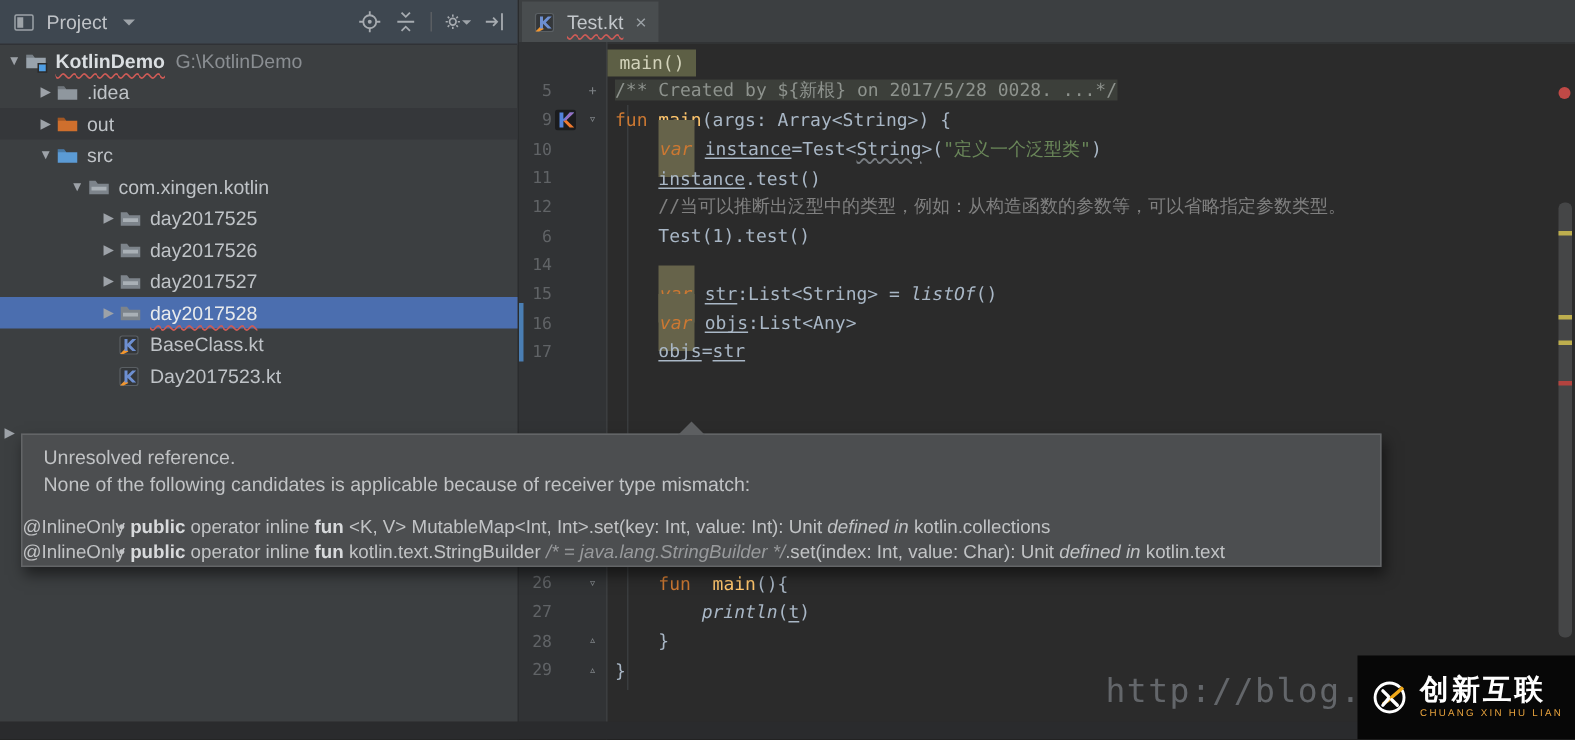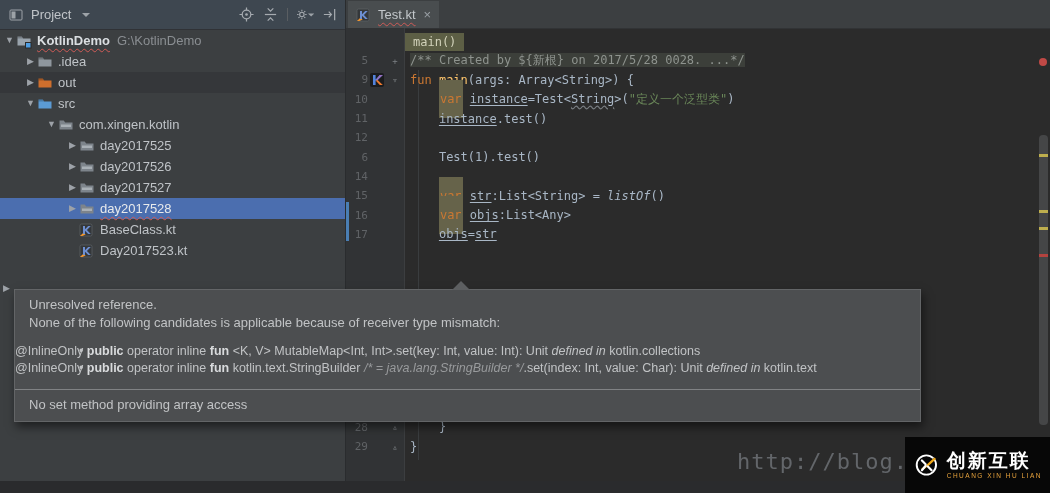--- a/index.html
+++ b/index.html
@@ -41,21 +41,21 @@
               border-right:1px solid #3c3e40;}
   #vcs-marker{position:absolute;left:0;top:202px;width:3px;height:39px;background:#4a7eb3;}
   #indent-guide{position:absolute;left:72px;top:70px;height:390px;width:1px;background:#3a3d3f;}
   #code-rows{position:absolute;left:0;top:51px;right:14px;font-family:"DejaVu Sans Mono",monospace;font-size:12px;}
   .crow{height:19.3px;display:flex;align-items:center;white-space:pre;}
   .crow .ln{width:22px;flex:0 0 22px;text-align:right;color:var(--c-linenum,#606366);font-size:11px;}
   .crow .gic{width:18px;flex:0 0 18px;display:flex;justify-content:center;align-items:center;}
   .crow .fld{width:18px;flex:0 0 18px;text-align:center;color:#7c8084;font-size:9px;}
   .crow .ctext{padding-left:6px;color:var(--c-text,#a9b7c6);}
   .tk-kw{color:var(--c-keyword,#cc7832);}
-  .tk-kwv{color:var(--c-keyword,#cc7832);background:var(--c-var_bg,#66634a);padding:12px 1px;}
+  .tk-kwv{color:var(--c-keyword,#cc7832);background:var(--c-var_bg,#66634a);padding:12px 1px;font-style:italic;}
   .tk-fn{color:var(--c-func,#ffc66d);}
   .tk-str{color:var(--c-string,#6a8759);}
   .tk-cmt{color:var(--c-comment,#808080);}
   .tk-def{color:var(--c-text,#a9b7c6);}
   .tk-it{color:var(--c-text,#a9b7c6);font-style:italic;}
   .tk-un{color:var(--c-text,#a9b7c6);text-decoration:underline;text-underline-offset:2px;}
   .tk-unw{color:var(--c-text,#a9b7c6);text-decoration:underline;text-decoration-style:wavy;
           text-decoration-color:#787d82;text-underline-offset:2px;}
   .tk-errb{color:var(--c-error,#ff6b68);box-shadow:inset 0 0 0 1px rgba(255,90,85,.6);}
   .tk-fold{background:#3c3f3a;color:#8e938e;}
@@ -287,21 +287,21 @@
     <div id="code-rows">
         <div class="crow"><span class="ln">5</span><span class="gic"></span><span class="fld">+</span><span class="ctext"><span class="tk-fold">/** Created by ${新根} on 2017/5/28 0028. ...*/</span></span></div>
         <div class="crow"><span class="ln">9</span><span class="gic"><svg width="14" height="14" viewBox="0 0 14 14">
               <rect width="14" height="14" rx="2" fill="#1b1c1e"></rect>
               <path d="M3 2h2.6v4.4L9.8 2h3L7.6 7 5.6 7.6V12H3z" fill="#5383dc"></path>
               <path d="M7.6 7l5.2 5h-3L5.6 7.6z" fill="#ef7a2e"></path>
               <path d="M9.8 2h3L7.6 7 5.6 7.6z" fill="#9a6fc0"></path>
             </svg></span><span class="fld">▿</span><span class="ctext"><span class="tk-kw">fun </span><span class="tk-fn">main</span><span class="tk-def">(args: Array&lt;String&gt;) {</span></span></div>
         <div class="crow"><span class="ln">10</span><span class="gic"></span><span class="fld"></span><span class="ctext"><span class="tk-def">    </span><span class="tk-kwv">var</span><span class="tk-def"> </span><span class="tk-un">instance</span><span class="tk-def">=Test&lt;</span><span class="tk-unw">String</span><span class="tk-def">&gt;(</span><span class="tk-str">"定义一个泛型类"</span><span class="tk-def">)</span></span></div>
         <div class="crow"><span class="ln">11</span><span class="gic"></span><span class="fld"></span><span class="ctext"><span class="tk-def">    </span><span class="tk-un">instance</span><span class="tk-def">.test()</span></span></div>
-        <div class="crow"><span class="ln">12</span><span class="gic"></span><span class="fld"></span></div>
+        <div class="crow"><span class="ln">12</span><span class="gic"></span><span class="fld"></span><span class="ctext"><span class="tk-def">    </span><span class="tk-cmt">//当可以推断出泛型中的类型，例如：从构造函数的参数等，可以省略指定参数类型。</span></span></div>
         <div class="crow"><span class="ln">6</span><span class="gic"></span><span class="fld"></span><span class="ctext"><span class="tk-def">    </span><span class="tk-def">Test(1).test()</span></span></div>
         <div class="crow"><span class="ln">14</span><span class="gic"></span><span class="fld"></span><span class="ctext"></span></div>
         <div class="crow"><span class="ln">15</span><span class="gic"></span><span class="fld"></span><span class="ctext"><span class="tk-def">    </span><span class="tk-kwv">var</span><span class="tk-def"> </span><span class="tk-un">str</span><span class="tk-def">:List&lt;String&gt; = </span><span class="tk-it">listOf</span><span class="tk-def">()</span></span></div>
         <div class="crow"><span class="ln">16</span><span class="gic"></span><span class="fld"></span><span class="ctext"><span class="tk-def">    </span><span class="tk-kwv">var</span><span class="tk-def"> </span><span class="tk-un">objs</span><span class="tk-def">:List&lt;Any&gt;</span></span></div>
         <div class="crow"><span class="ln">17</span><span class="gic"></span><span class="fld"></span><span class="ctext"><span class="tk-def">    </span><span class="tk-un">objs</span><span class="tk-def">=</span><span class="tk-un">str</span></span></div>
         <div class="crow"><span class="ln"></span><span class="gic"></span><span class="fld"></span><span class="ctext"></span></div>
         <div class="crow"><span class="ln"></span><span class="gic"></span><span class="fld"></span><span class="ctext"></span></div>
         <div class="crow"><span class="ln"></span><span class="gic"></span><span class="fld"></span><span class="ctext"></span></div>
         <div class="crow"><span class="ln"></span><span class="gic"></span><span class="fld"></span><span class="ctext"></span></div>
         <div class="crow"><span class="ln"></span><span class="gic"></span><span class="fld"></span><span class="ctext"></span></div>
@@ -324,21 +324,20 @@
     </div>
 
   <div id="tooltip">
     <div class="arrow"></div>
     <div class="tt-line first">Unresolved reference.</div>
     <div class="tt-line">None of the following candidates is applicable because of receiver type mismatch:</div>
     <ul id="tt-bullets">
         <li><span>@InlineOnly </span><span class="seg-b">public</span><span> operator inline </span><span class="seg-b">fun</span><span> &lt;K, V&gt; MutableMap&lt;Int, Int&gt;.set(key: Int, value: Int): Unit </span><span class="seg-i">defined in</span><span> kotlin.collections</span></li>
         <li><span>@InlineOnly </span><span class="seg-b">public</span><span> operator inline </span><span class="seg-b">fun</span><span> kotlin.text.StringBuilder </span><span class="seg-id">/* = java.lang.StringBuilder */</span><span>.set(index: Int, value: Char): Unit </span><span class="seg-i">defined in</span><span> kotlin.text</span></li>
       </ul>
-    <div id="tt-footer">No set method providing array access</div>
   </div>
 
   <div id="bottom-strip"></div>
   <div id="watermark-url">http://blog.csdn</div>
   <div id="logo-box">
     <svg width="36" height="36" viewBox="0 0 36 36">
       <circle cx="18" cy="18" r="13" fill="none" stroke="#ffffff" stroke-width="2.6"></circle>
       <path d="M10 24 L26 10 L30 7 L16 22 Z" fill="#070707"></path>
       <path d="M11 23 C16 20 22 14 29 8 L31 10 C25 16 18 22 13 25 Z" fill="#f0a818"></path>
       <path d="M12 12 L17 17 M17 19 L12 25 M20 20 L25 25" stroke="#ffffff" stroke-width="3" stroke-linecap="round"></path>

